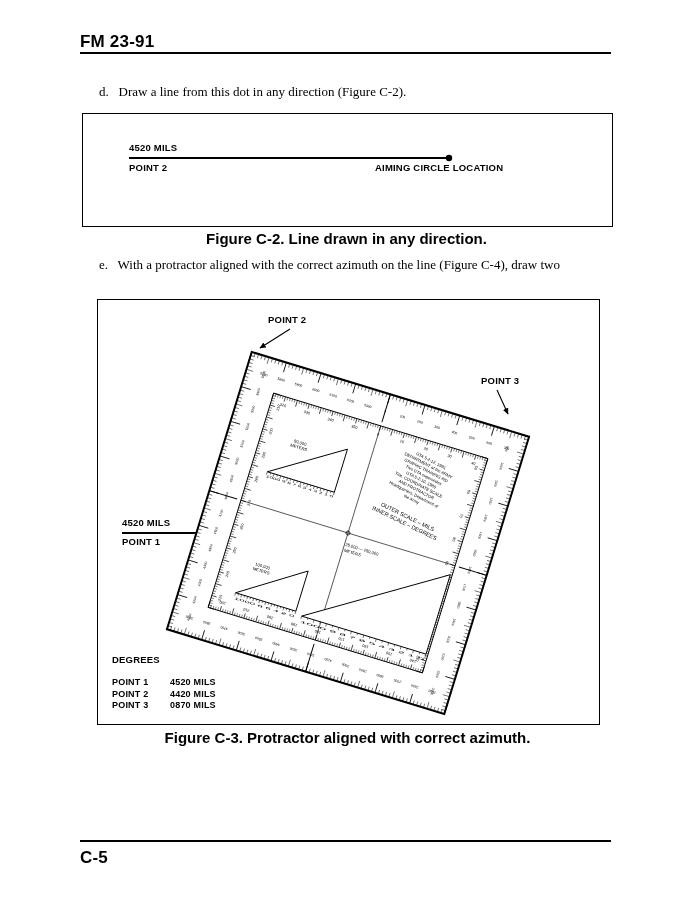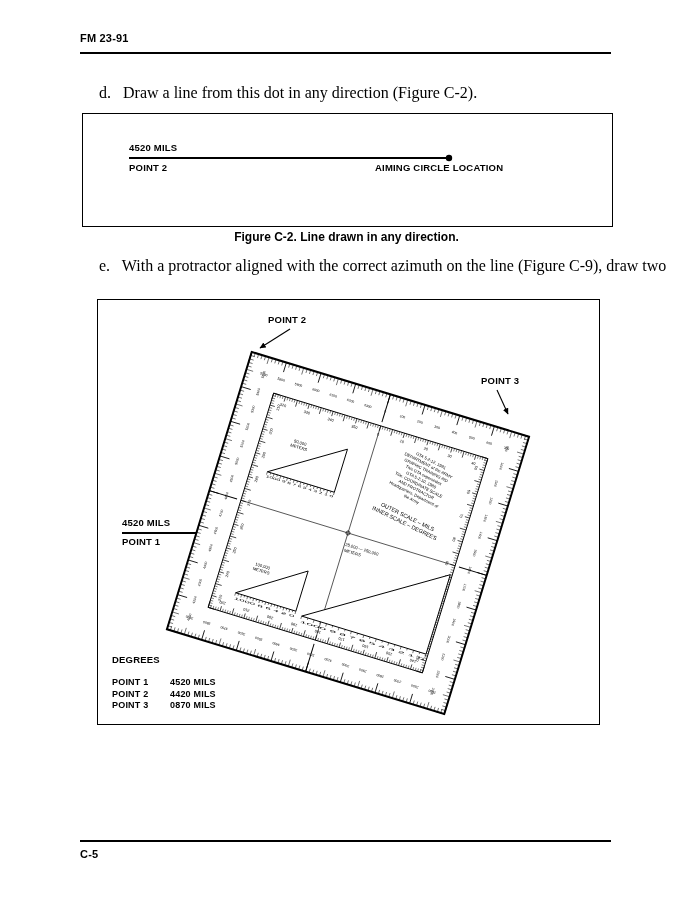--- a/index.html
+++ b/index.html
@@ -1,26 +1,26 @@
 <!DOCTYPE html>
 <html><head>
 <meta charset="utf-8">
 <style>
   html,body{margin:0;padding:0;background:#fff;}
   #page{position:relative;width:695px;height:899px;background:#fff;overflow:hidden;
         font-family:"Liberation Serif",serif;color:#000;}
   .abs{position:absolute;}
   .sans{font-family:"Liberation Sans",sans-serif;}
-  .hdr{font-weight:bold;font-size:11px;letter-spacing:.2px;}
+  .hdr{font-weight:bold;font-size:17px;letter-spacing:.2px;}
   .rule{background:#000;height:1.6px;}
-  .body-text{font-size:16px;white-space:pre;}
+  .body-text{font-size:13px;white-space:pre;}
   .figbox{border:1.4px solid #000;background:#fff;}
   .flabel{font-family:Liberation Sans, sans-serif;font-weight:bold;font-size:9.5px;
           letter-spacing:.2px;white-space:nowrap;}
-  .caption{font-family:"Liberation Sans",sans-serif;font-weight:bold;font-size:12px;text-align:center;}
+  .caption{font-family:"Liberation Sans",sans-serif;font-weight:bold;font-size:15px;text-align:center;}
   .az-row{display:flex;height:11.5px;align-items:flex-start;}
   .az-pt{width:58px;}
   svg text{font-family:"Liberation Sans",sans-serif;fill:#000;}
 </style>
 </head>
 <body>
 
 <div id="page">
 
   <div class="abs sans hdr" style="left:80px;top:32px;">FM 23-91</div>
@@ -32,21 +32,21 @@
     <svg class="abs" style="left:0;top:0;" width="529" height="112" viewBox="0 0 529 112">
       <line x1="46" y1="44" x2="366" y2="44" stroke="#000" stroke-width="2"></line>
       <circle cx="366" cy="44" r="3.2" fill="#000"></circle>
     </svg>
     <div class="abs flabel" style="left:46px;top:28px;">4520 MILS</div>
     <div class="abs flabel" style="left:46px;top:48px;">POINT 2</div>
     <div class="abs flabel" style="left:292px;top:48px;">AIMING CIRCLE LOCATION</div>
   </div>
   <div class="abs caption" style="left:82px;top:230px;width:529px;">Figure C-2.  Line drawn in any direction.</div>
 
-  <div class="abs body-text" style="left:99px;top:257px;">e.   With a protractor aligned with the correct azimuth on the line (Figure C-9), draw two</div>
+  <div class="abs body-text" style="left:99px;top:257px;">e.   With a protractor aligned with the correct azimuth on the line (Figure C-4), draw two</div>
 
   <div class="abs figbox" style="left:97px;top:299px;width:501px;height:424px;">
 
     <svg class="abs" style="left:0;top:0;" width="501" height="424" viewBox="0 0 501 424">
       <defs>
         <marker id="arrow" markerWidth="7" markerHeight="7" refX="5.2" refY="2.6" orient="auto">
           <path d="M0,0 L5.6,2.6 L0,5.2 z" fill="#000"></path>
         </marker>
       </defs>
 
@@ -984,16 +984,17 @@
       <div class="az-row flabel" style="font-size:9px;">
         <span class="az-pt">POINT 2</span>
         <span>4420 MILS</span>
       </div>
       <div class="az-row flabel" style="font-size:9px;">
         <span class="az-pt">POINT 3</span>
         <span>0870 MILS</span>
       </div>
     </div>
   </div>
+  <div class="abs caption" style="left:97px;top:729px;width:501px;">Figure C-3. Protractor aligned with correct azimuth.</div>
 
   <div class="abs rule" style="left:80px;top:840px;width:531px;"></div>
   <div class="abs sans hdr" style="left:80px;top:848px;">C-5</div>
 </div>
 
 </body></html>

